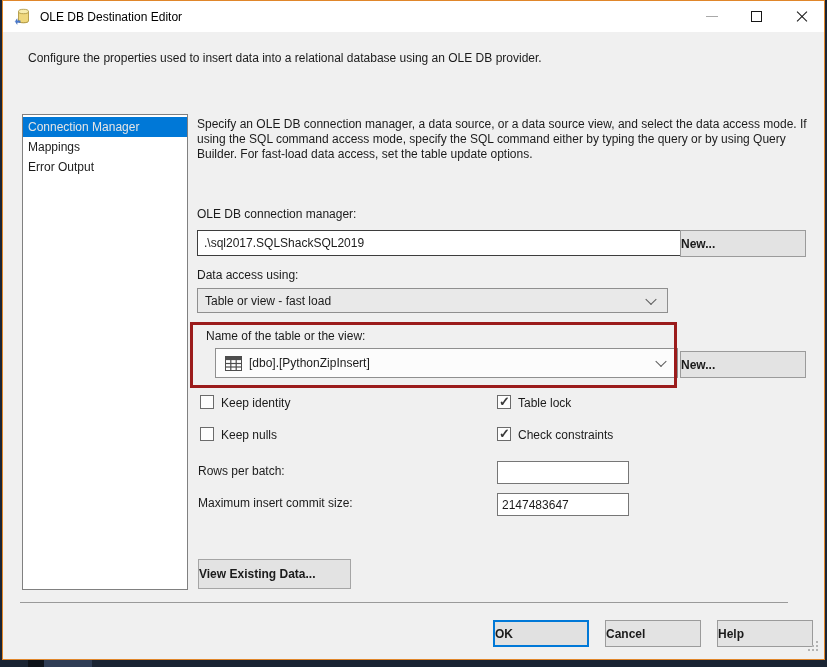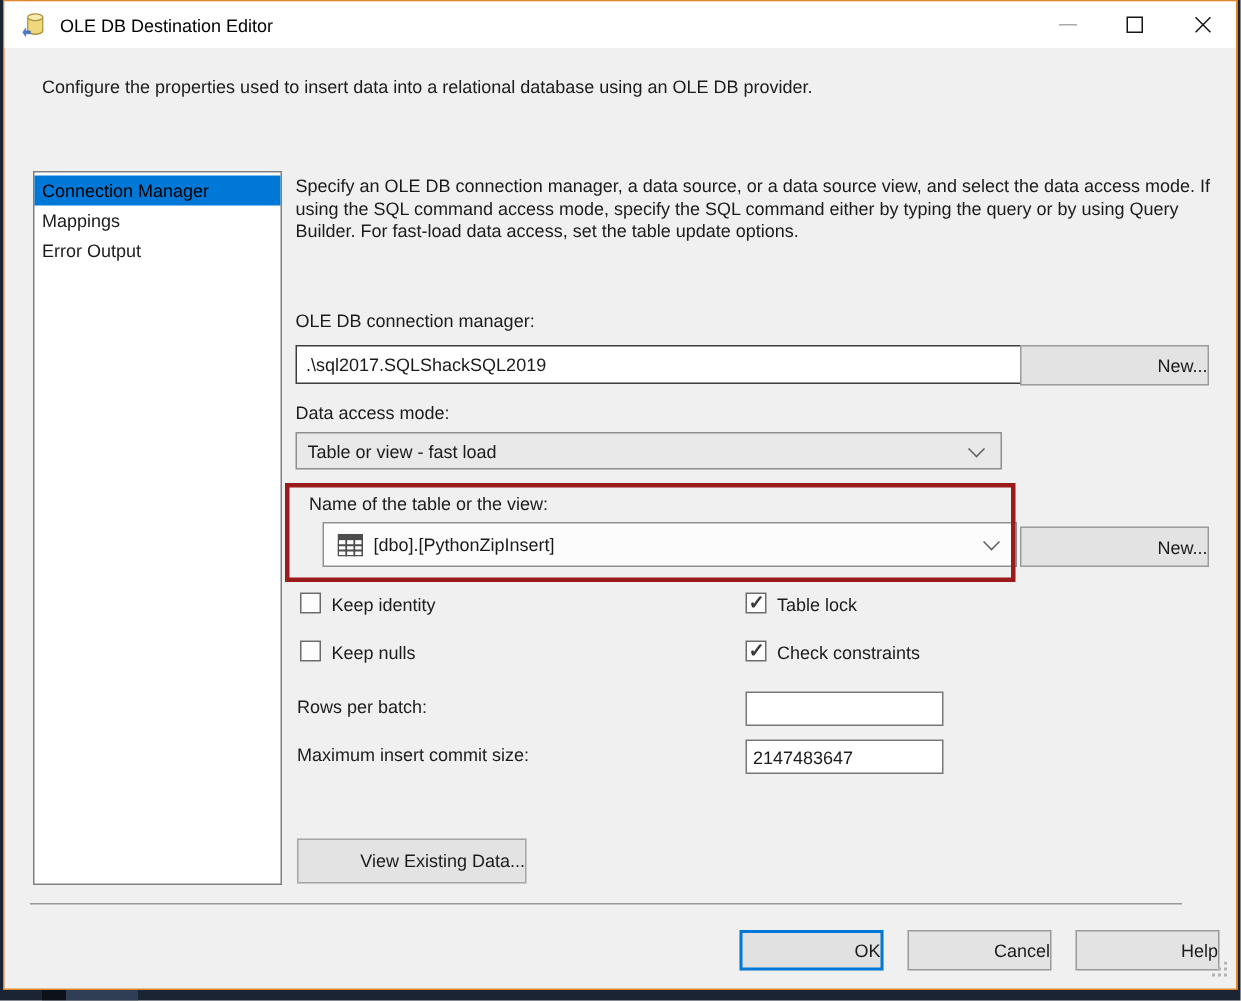--- a/index.html
+++ b/index.html
@@ -28,21 +28,21 @@
   .glyph-x1, .glyph-x2 { position:absolute; left:16px; top:15px; width:14px; height:1px; background:#161616; }
   .glyph-x1 { transform:rotate(45deg); } .glyph-x2 { transform:rotate(-45deg); }
 
   
   .header-desc { position:absolute; left:25px; top:50px; width:760px; }
 
   
   .listbox { position:absolute; left:19px; top:113px; width:166px; height:476px;
              background:#ffffff; border:1px solid #808080; padding-top:2px; }
   .lb-item { height:20px; line-height:20px; padding-left:5px; white-space:nowrap; cursor:default; }
-  .lb-item.selected { background:#0078d7; color:#000000; }
+  .lb-item.selected { background:#0078d7; color:#e5e5e5; }
 
   
   .instructions { position:absolute; left:194px; top:116px; width:620px; line-height:15px; }
   .fld-label { position:absolute; white-space:nowrap; }
   .lbl-conn { left:194px; top:206px; }
   .lbl-mode { left:194px; top:267px; }
   .lbl-table { left:203px; top:328px; }
   .lbl-rows { left:195px; top:463px; }
   .lbl-commit { left:195px; top:495px; }
 
@@ -63,21 +63,21 @@
   .combo-table .val { left:33px; }
   .chevron { position:absolute; right:12px; top:50%; width:8px; height:8px;
              border-right:1px solid #5c5c5c; border-bottom:1px solid #5c5c5c;
              transform:translateY(-70%) rotate(45deg); }
   .table-icon { position:absolute; left:9px; top:7px; }
 
   .red-box { position:absolute; left:187px; top:321px; width:487px; height:66px;
              border:3px solid #9b1b1b; pointer-events:none; }
 
   .btn { position:absolute; background:#e3e3e3; border:1px solid #9b9b9b;
-         text-align:right; cursor:default; }
+         text-align:left; cursor:default;font-weight:bold; }
   .btn span { position:absolute; left:0; right:0; top:50%; transform:translateY(-50%); }
   .btn-new1 { left:677px; top:229px; width:126px; height:27px; }
   .btn-new2 { left:677px; top:350px; width:126px; height:27px; }
   .btn-view { left:195px; top:558px; width:153px; height:30px; border-color:#a5a5a5; }
   .btn-ok { left:490px; top:619px; width:96px; height:27px; border:2px solid #0078d7; background:#e1e1e1; }
   .btn-cancel { left:602px; top:619px; width:96px; height:27px; }
   .btn-help { left:714px; top:619px; width:96px; height:27px; }
 
   .checkbox { position:absolute; height:15px; cursor:default; }
   .cb-1 { left:197px; top:394px; } .cb-2 { left:197px; top:426px; }
@@ -140,21 +140,21 @@
   <div class="combo-classic">
     <span class="val">.\sql2017.SQLShackSQL2019</span>
     <div class="dd-btn">
         <div class="tri"></div>
       </div>
   </div>
   <div class="btn btn-new1">
       <span>New...</span>
     </div>
 
-  <div class="fld-label lbl-mode">Data access mode:</div>
+  <div class="fld-label lbl-mode">Data access using:</div>
   <div class="combo-flat combo-mode">
     <span class="val">Table or view - fast load</span>
     <div class="chevron"></div>
   </div>
 
   <div class="fld-label lbl-table">Name of the table or the view:</div>
   <div class="combo-flat combo-table">
     <svg class="table-icon" width="17" height="15" viewBox="0 0 17 15">
       <rect x="0.5" y="0.5" width="16" height="14" fill="#ffffff" stroke="#4d4d4d"></rect>
       <rect x="0.5" y="0.5" width="16" height="3.6" fill="#4d4d4d"></rect>

